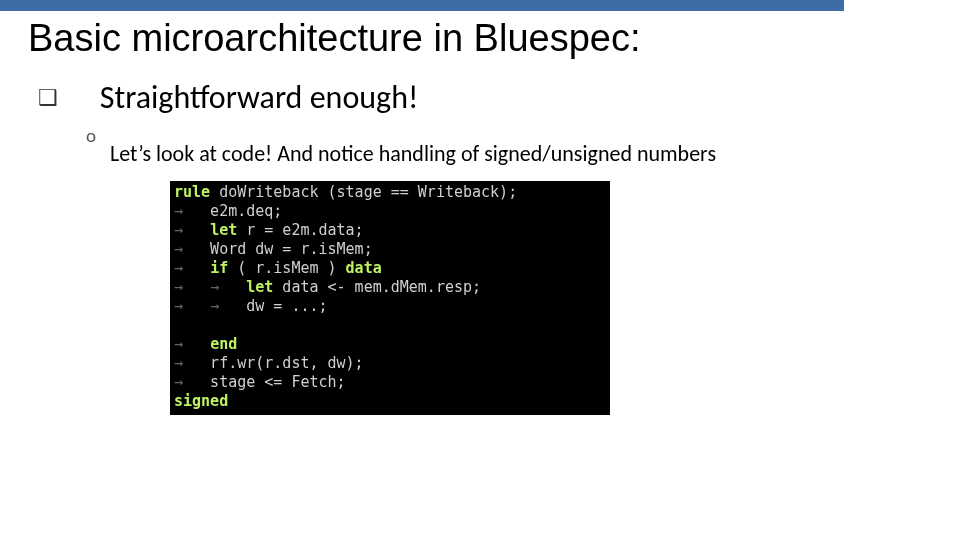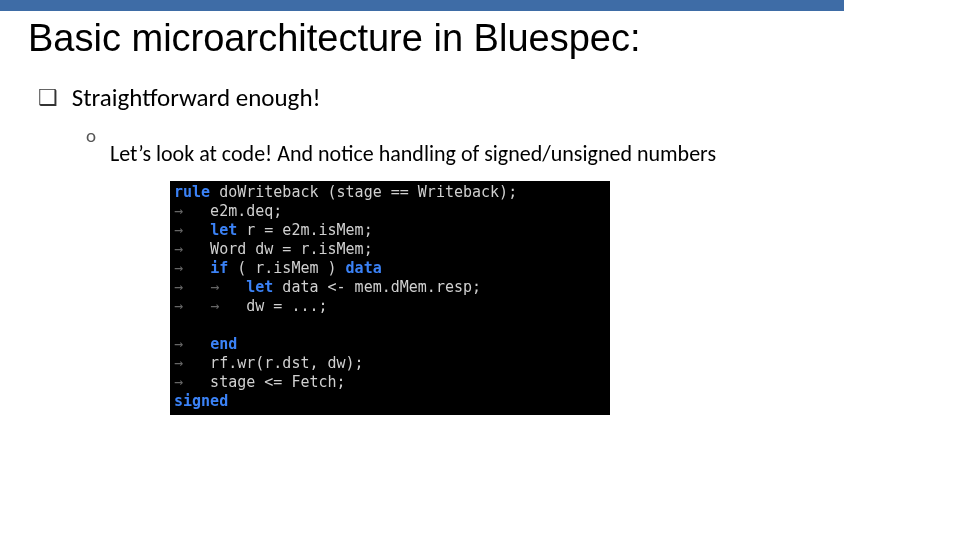--- a/index.html
+++ b/index.html
@@ -3,37 +3,37 @@
 <meta charset="utf-8">
 <style>
   * { margin: 0; padding: 0; box-sizing: border-box; }
   html, body { width: 960px; height: 540px; background: #fff; font-family: Arial, Helvetica, sans-serif; color: #000; }
   .slide { width: 844px; height: 540px; position: relative; }
   .topbar { height: 11px; background: #3e6ca6; width: 100%; }
   .content { padding: 6px 28px 0 28px; }
   .title { font-size: 38px; line-height: 1.15; font-weight: 400; letter-spacing: 0px; margin-bottom: 22px; }
   .bullet1 { display: flex; align-items: flex-start; margin-left: 10px; margin-bottom: 10px; }
   .bullet1 .marker { font-size: 22px; line-height: 30px; margin-right: 14px; color: #333; }
-  .bullet1 .text { font-size: 25px; line-height: 30px; font-family: Calibri, Arial, sans-serif; }
+  .bullet1 .text { font-size: 32px; line-height: 30px; font-family: Calibri, Arial, sans-serif; margin-left: 28px; }
   .bullet2 { display: flex; align-items: flex-start; margin-left: 58px; margin-bottom: 14px; }
   .bullet2 .marker { font-size: 19px; line-height: 26px; margin-right: 14px; color: #555; font-family: Calibri, Arial, sans-serif; }
   .bullet2 .text { font-size: 22px; line-height: 26px; font-family: Calibri, Arial, sans-serif; margin-top: 18px; }
   .codeblock {
     margin-left: 142px;
     width: 440px;
     background: #000;
     color: #d0d0d0;
     font-family: "DejaVu Sans Mono", Menlo, Consolas, monospace;
     font-size: 15px;
     line-height: 19px;
     padding: 2px 4px 4px 4px;
     white-space: pre;
   }
   .codeblock .arrow { color: #666; }
-  .codeblock .kw { color: #3b82f6; font-weight: bold; }
+  .codeblock .kw { color: #bef264; font-weight: bold; }
 </style>
 </head>
 <body>
 
 <div class="slide">
   <div class="topbar"></div>
   <div class="content">
     <h1 class="title">
       <span>Basic microarchitecture in Bluespec:</span><br>
     </h1>
@@ -43,21 +43,21 @@
       <span class="text">Straightforward enough!</span>
     </div>
 
     <div class="bullet2">
       <span class="marker">o</span>
       <span class="text">Let’s look at code! And notice handling of signed/unsigned numbers</span>
     </div>
 
     <div class="codeblock"><span class="kw">rule</span><span> doWriteback (stage == Writeback);</span>
 <span class="arrow">→</span><span>   e2m.deq;</span>
-<span class="arrow">→</span>   <span class="kw">let</span><span> r = e2m.isMem;</span>
+<span class="arrow">→</span>   <span class="kw">let</span><span> r = e2m.data;</span>
 <span class="arrow">→</span><span>   Word dw = r.isMem;</span>
 <span class="arrow">→</span>   <span class="kw">if</span><span> ( r.isMem ) </span><span class="kw">data</span>
 <span class="arrow">→</span>   <span class="arrow">→</span>   <span class="kw">let</span><span> data &lt;- mem.dMem.resp;</span>
 <span class="arrow">→</span>   <span class="arrow">→</span><span>   dw = ...;</span>
 <span></span>
 <span class="arrow">→</span>   <span class="kw">end</span>
 <span class="arrow">→</span><span>   rf.wr(r.dst, dw);</span>
 <span class="arrow">→</span><span>   stage &lt;= Fetch;</span>
 <span class="kw">signed</span></div>
 

